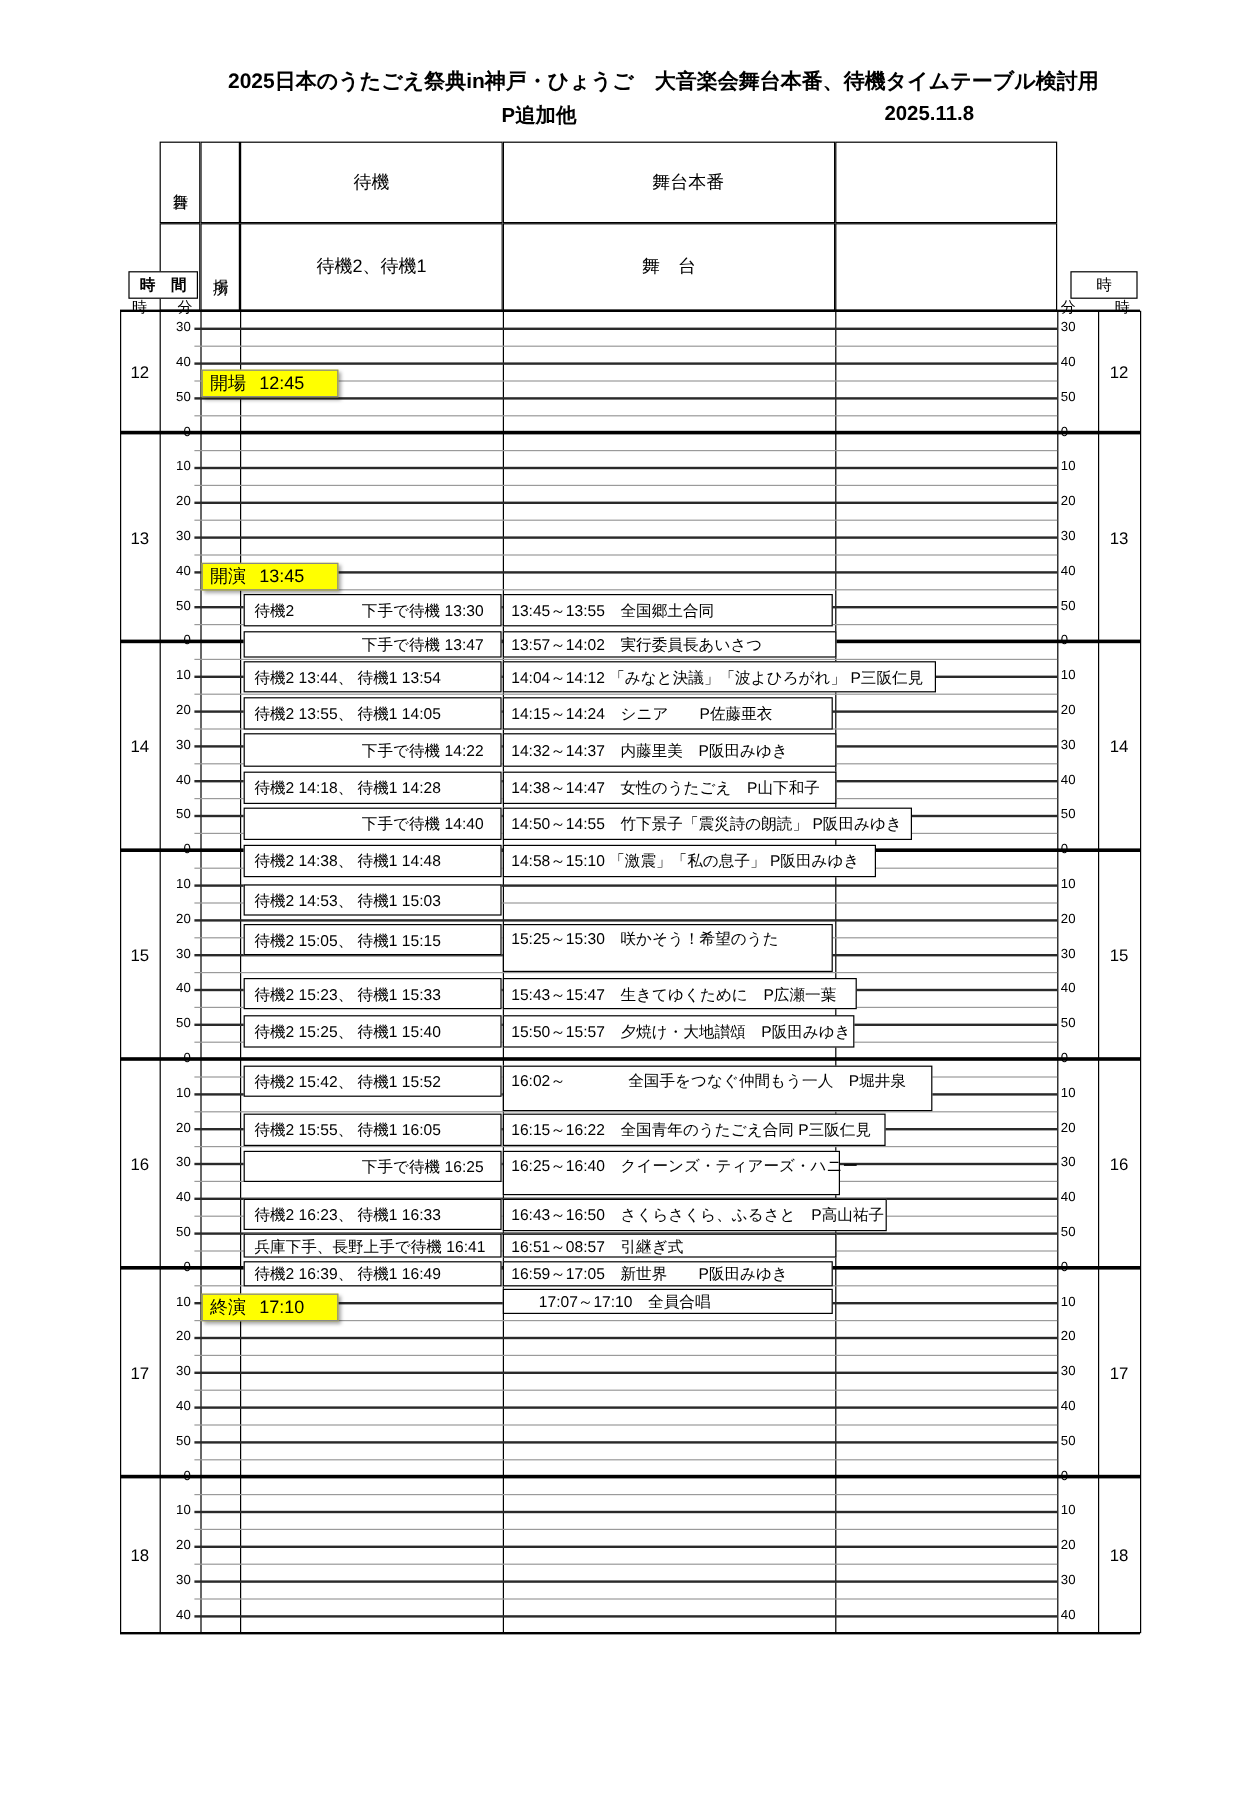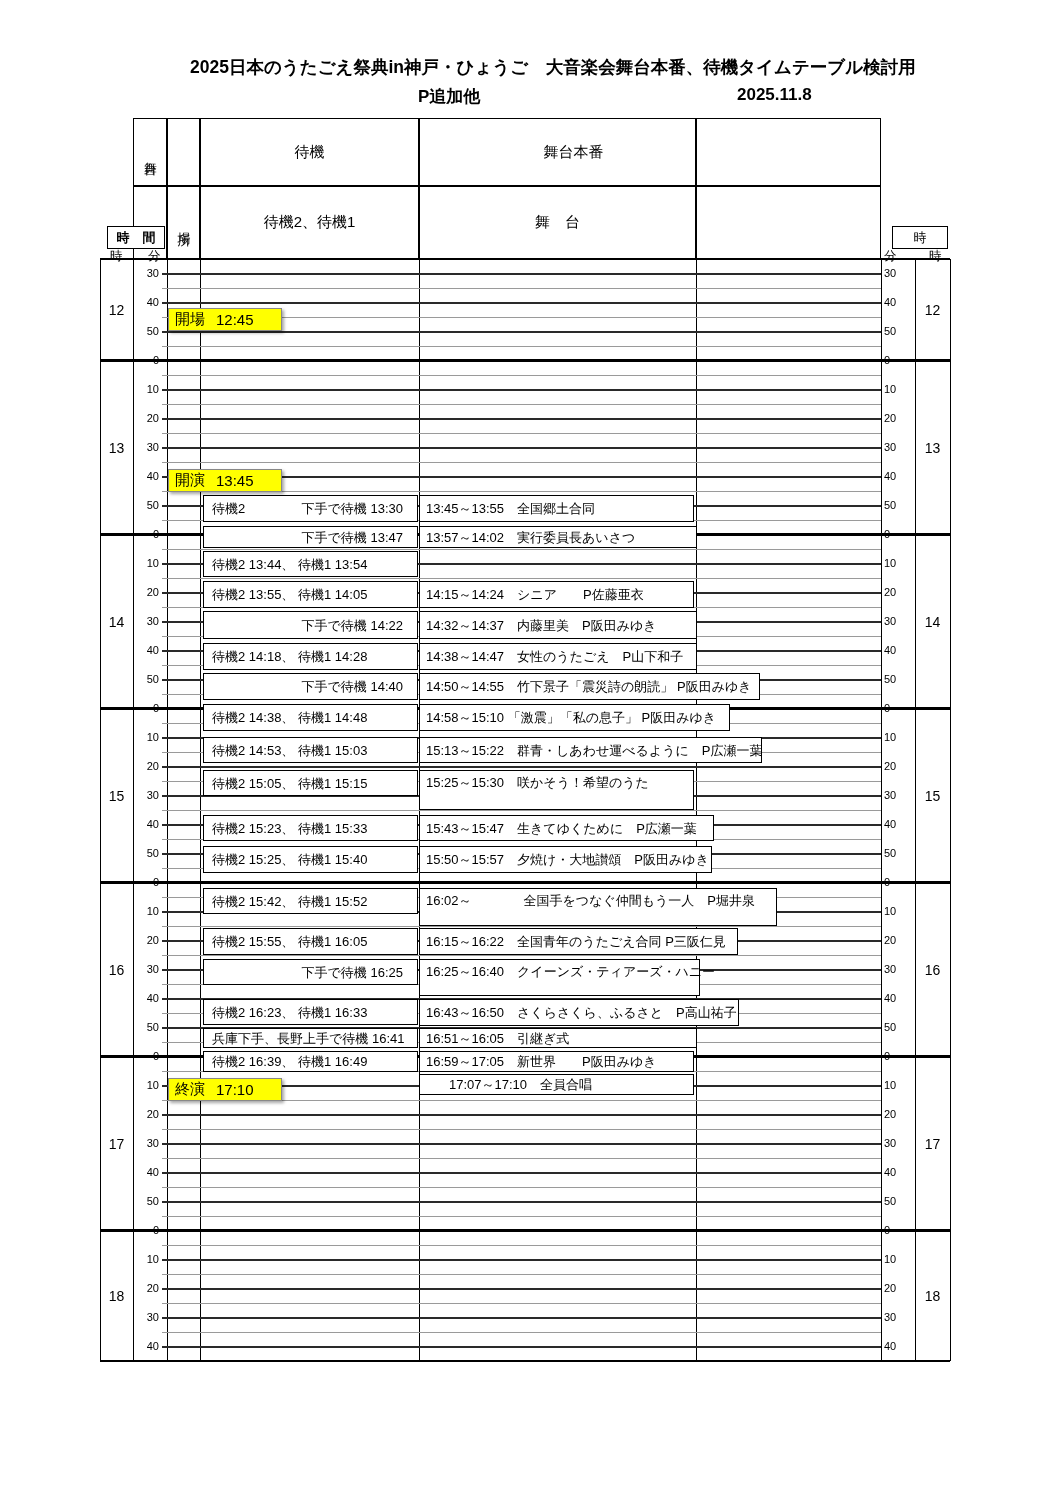--- a/index.html
+++ b/index.html
@@ -267,44 +267,44 @@
       <span>17:10</span>
     </div>
     <div class="box sb-split" style="left: 203px; top: 495px; width: 215px; height: 27px;">
       <span>待機2</span>
       <span>下手で待機 13:30</span>
     </div>
     <div class="box stage" style="left: 419px; top: 495px; width: 275px; height: 27px;">13:45～13:55　全国郷土合同</div>
     <div class="box sb-right" style="left: 203px; top: 526px; width: 215px; height: 22px;">下手で待機 13:47</div>
     <div class="box stage" style="left: 419px; top: 526px; width: 278px; height: 22px;">13:57～14:02　実行委員長あいさつ</div>
     <div class="box sb-left" style="left: 203px; top: 551px; width: 215px; height: 26px;">待機2 13:44、 待機1 13:54</div>
+    <div class="box stage" style="left: 419px; top: 551px; width: 361px; height: 26px;">14:04～14:12 「みなと決議」「波よひろがれ」 P三阪仁見</div>
     <div class="box sb-left" style="left: 203px; top: 581px; width: 215px; height: 27px;">待機2 13:55、 待機1 14:05</div>
     <div class="box stage" style="left: 419px; top: 581px; width: 275px; height: 27px;">14:15～14:24　シニア　　P佐藤亜衣</div>
     <div class="box sb-right" style="left: 203px; top: 611px; width: 215px; height: 28px;">下手で待機 14:22</div>
     <div class="box stage" style="left: 419px; top: 611px; width: 278px; height: 28px;">14:32～14:37　内藤里美　P阪田みゆき</div>
     <div class="box sb-left" style="left: 203px; top: 643px; width: 215px; height: 27px;">待機2 14:18、 待機1 14:28</div>
     <div class="box stage" style="left: 419px; top: 643px; width: 278px; height: 27px;">14:38～14:47　女性のうたごえ　P山下和子</div>
     <div class="box sb-right" style="left: 203px; top: 673px; width: 215px; height: 27px;">下手で待機 14:40</div>
     <div class="box stage" style="left: 419px; top: 673px; width: 341px; height: 27px;">14:50～14:55　竹下景子「震災詩の朗読」 P阪田みゆき</div>
     <div class="box sb-left" style="left: 203px; top: 704px; width: 215px; height: 27px;">待機2 14:38、 待機1 14:48</div>
     <div class="box stage" style="left: 419px; top: 704px; width: 311px; height: 27px;">14:58～15:10 「激震」「私の息子」 P阪田みゆき</div>
     <div class="box sb-left" style="left: 203px; top: 737px; width: 215px; height: 26px;">待機2 14:53、 待機1 15:03</div>
-    <div class="box stage" style="left: 419px; top: 737px; width: 343px; height: 26px;">15:13～15:22　群青・しあわせ運べるように　P広瀬一葉</div>
     <div class="box sb-left" style="left: 203px; top: 770px; width: 215px; height: 26px;">待機2 15:05、 待機1 15:15</div>
     <div class="box stage tall" style="left: 419px; top: 770px; width: 275px; height: 40px;">15:25～15:30　咲かそう！希望のうた</div>
     <div class="box sb-left" style="left: 203px; top: 815px; width: 215px; height: 26px;">待機2 15:23、 待機1 15:33</div>
     <div class="box stage" style="left: 419px; top: 815px; width: 295px; height: 26px;">15:43～15:47　生きてゆくために　P広瀬一葉</div>
     <div class="box sb-left" style="left: 203px; top: 846px; width: 215px; height: 27px;">待機2 15:25、 待機1 15:40</div>
     <div class="box stage" style="left: 419px; top: 846px; width: 293px; height: 27px;">15:50～15:57　夕焼け・大地讃頌　P阪田みゆき</div>
     <div class="box sb-left" style="left: 203px; top: 888px; width: 215px; height: 26px;">待機2 15:42、 待機1 15:52</div>
     <div class="box stage tall" style="left: 419px; top: 888px; width: 358px; height: 38px;">16:02～　　　　全国手をつなぐ仲間もう一人　P堀井泉</div>
     <div class="box sb-left" style="left: 203px; top: 928px; width: 215px; height: 27px;">待機2 15:55、 待機1 16:05</div>
     <div class="box stage" style="left: 419px; top: 928px; width: 319px; height: 27px;">16:15～16:22　全国青年のうたごえ合同 P三阪仁見</div>
     <div class="box sb-right" style="left: 203px; top: 959px; width: 215px; height: 26px;">下手で待機 16:25</div>
     <div class="box stage tall" style="left: 419px; top: 959px; width: 281px; height: 37px;">16:25～16:40　クイーンズ・ティアーズ・ハニー</div>
     <div class="box sb-left" style="left: 203px; top: 999px; width: 215px; height: 26px;">待機2 16:23、 待機1 16:33</div>
     <div class="box stage" style="left: 419px; top: 999px; width: 320px; height: 27px;">16:43～16:50　さくらさくら、ふるさと　P高山祐子</div>
     <div class="box sb-left" style="left: 203px; top: 1028px; width: 215px; height: 20px;">兵庫下手、長野上手で待機 16:41</div>
-    <div class="box stage" style="left: 419px; top: 1028px; width: 278px; height: 20px;">16:51～16:05　引継ぎ式</div>
+    <div class="box stage" style="left: 419px; top: 1028px; width: 278px; height: 20px;">16:51～08:57　引継ぎ式</div>
     <div class="box sb-left" style="left: 203px; top: 1051px; width: 215px; height: 21px;">待機2 16:39、 待機1 16:49</div>
     <div class="box stage" style="left: 419px; top: 1051px; width: 275px; height: 21px;">16:59～17:05　新世界　　P阪田みゆき</div>
     <div class="box stage" style="left: 419px; top: 1074px; width: 275px; height: 21px; padding-left: 29px;">17:07～17:10　全員合唱</div>
   </div>
 
 </body></html>

